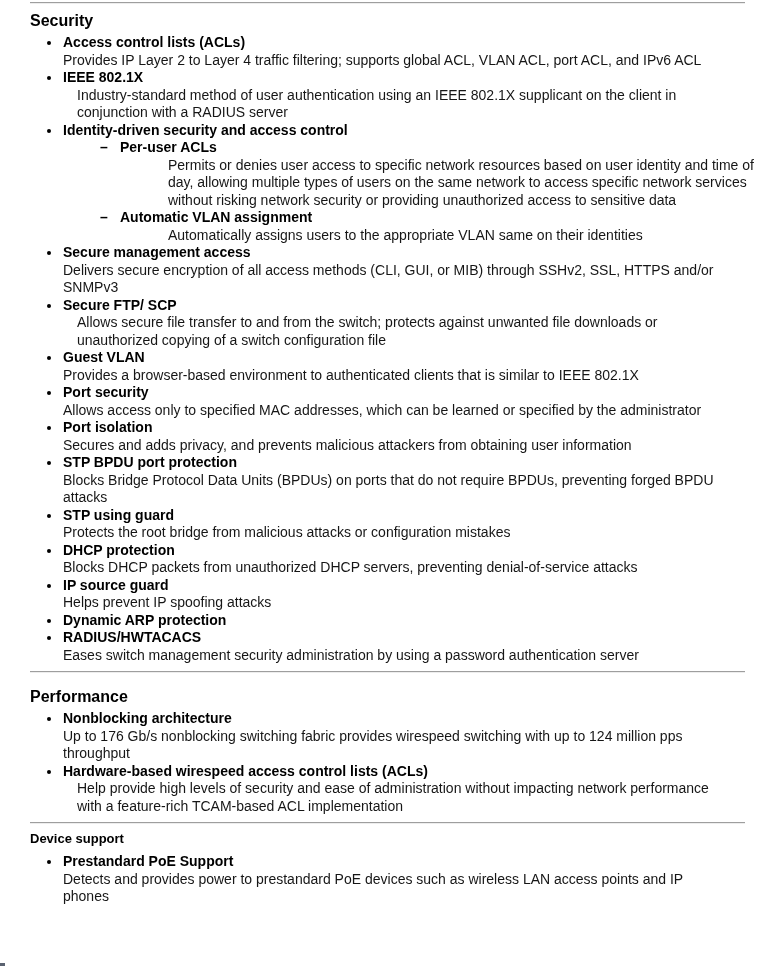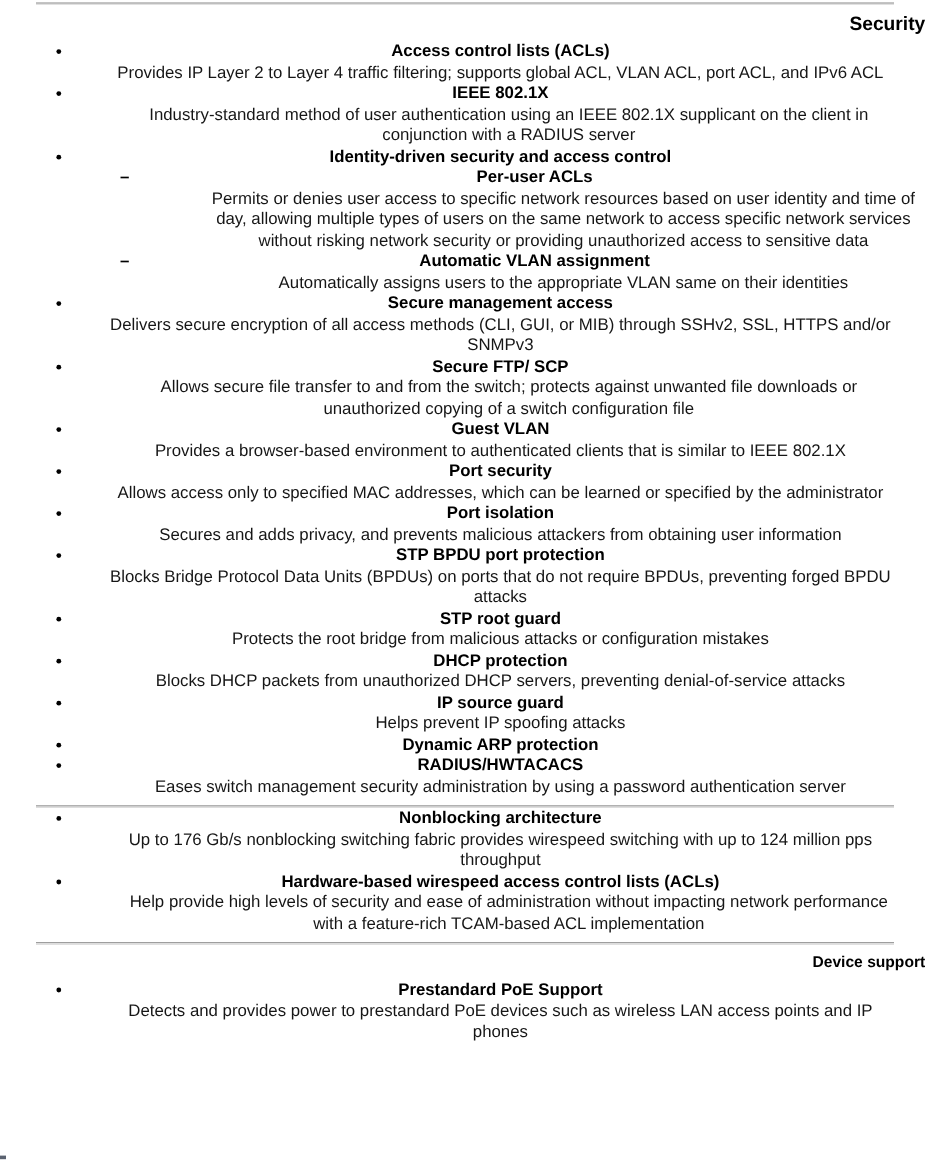--- a/index.html
+++ b/index.html
@@ -28,29 +28,28 @@
     border-bottom:1px solid var(--rule-light);
     margin:0 26px 0 0;
   }
   hr.rule.after{margin-top:7px;}
   h2.section-heading{
     font-size:16px;
     line-height:20px;
     font-weight:700;
     color:var(--heading-color);
     margin:7px 0 3px 0;
-    text-align:right;
   }
   h2.section-heading.mid{margin-top:14px;}
   h2.section-heading.small{
     font-size:13px;
     line-height:16px;
     margin:7px 0 6px 0;
   }
-  ul.features{list-style:none;margin:0;padding:0;text-align:center;}
+  ul.features{list-style:none;margin:0;padding:0;}
   li.feature{position:relative;padding-left:33px;}
   .bullet{
     position:absolute;left:17px;top:7px;
     width:4px;height:4px;border-radius:50%;
     background:#000;
   }
   .feature-title{font-weight:700;color:var(--heading-color);}
   .desc{white-space:pre-line;}
   .desc.indent{margin-left:14px;}
   .subitem{position:relative;padding-left:45px;}
@@ -121,21 +120,21 @@
           <div class="desc">Secures and adds privacy, and prevents malicious attackers from obtaining user information</div>
         </li>
         <li class="feature">
           <span class="bullet"></span>
           <div class="feature-title">STP BPDU port protection</div>
           <div class="desc">Blocks Bridge Protocol Data Units (BPDUs) on ports that do not require BPDUs, preventing forged BPDU
 attacks</div>
         </li>
         <li class="feature">
           <span class="bullet"></span>
-          <div class="feature-title">STP root guard</div>
+          <div class="feature-title">STP using guard</div>
           <div class="desc">Protects the root bridge from malicious attacks or configuration mistakes</div>
         </li>
         <li class="feature">
           <span class="bullet"></span>
           <div class="feature-title">DHCP protection</div>
           <div class="desc">Blocks DHCP packets from unauthorized DHCP servers, preventing denial-of-service attacks</div>
         </li>
         <li class="feature">
           <span class="bullet"></span>
           <div class="feature-title">IP source guard</div>
@@ -147,20 +146,21 @@
         </li>
         <li class="feature">
           <span class="bullet"></span>
           <div class="feature-title">RADIUS/HWTACACS</div>
           <div class="desc">Eases switch management security administration by using a password authentication server</div>
         </li>
       </ul>
     </section>
     <hr class="rule after">
     <section>
+      <h2 class="section-heading mid">Performance</h2>
       <ul class="features">
         <li class="feature">
           <span class="bullet"></span>
           <div class="feature-title">Nonblocking architecture</div>
           <div class="desc">Up to 176 Gb/s nonblocking switching fabric provides wirespeed switching with up to 124 million pps
 throughput</div>
         </li>
         <li class="feature">
           <span class="bullet"></span>
           <div class="feature-title">Hardware-based wirespeed access control lists (ACLs)</div>

